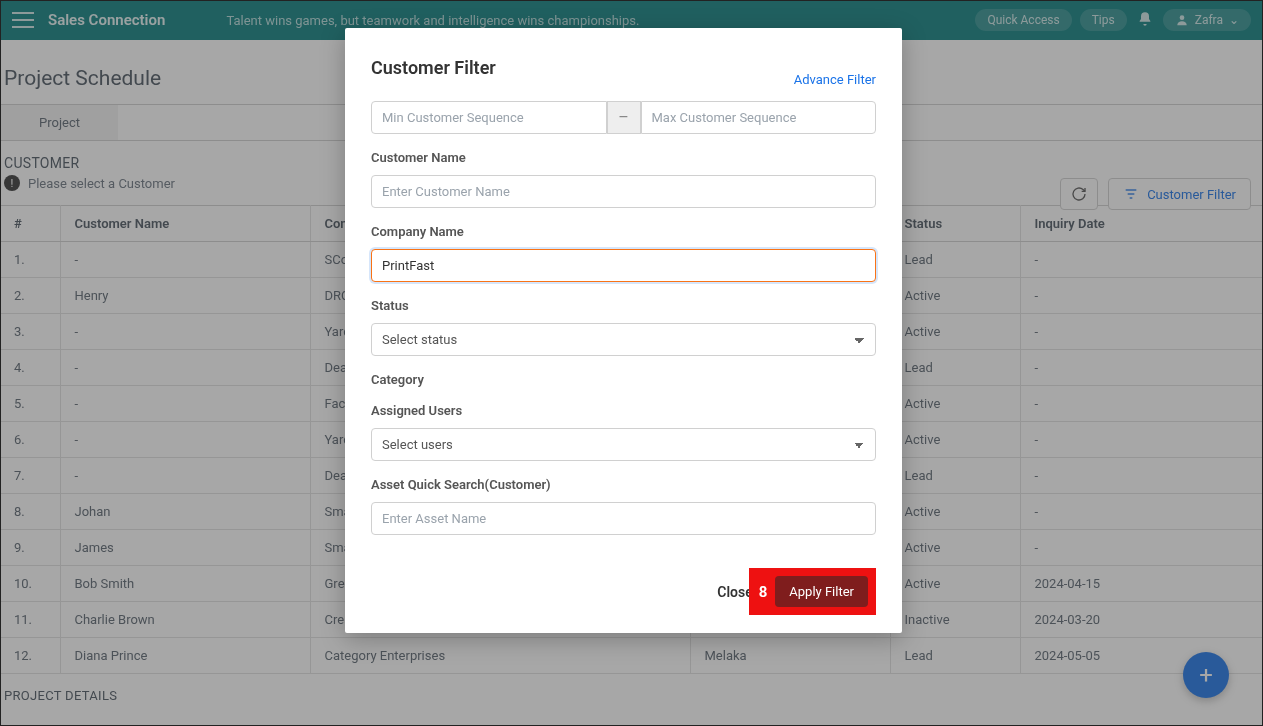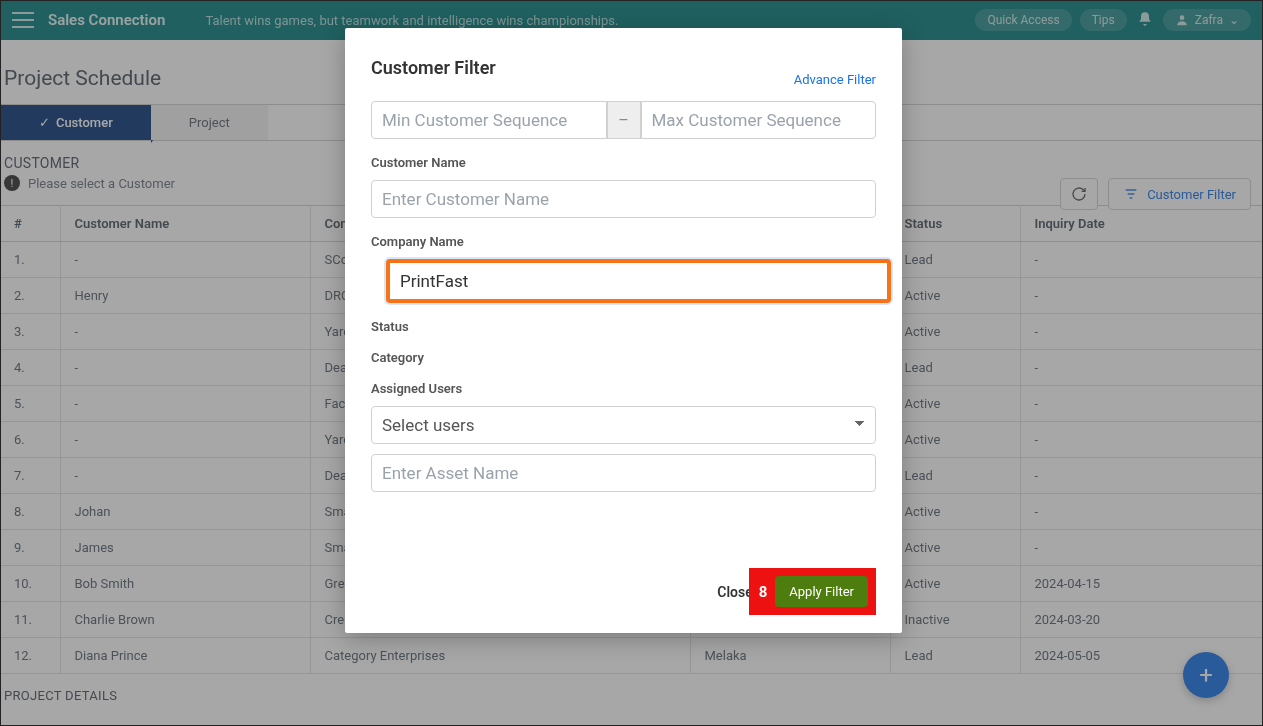--- a/index.html
+++ b/index.html
@@ -1,21 +1,21 @@
 <!DOCTYPE html>
 <html><head>
 <meta charset="utf-8">
 <style>
 * { box-sizing: border-box; margin: 0; padding: 0; font-family: -apple-system, BlinkMacSystemFont, "Segoe UI", Roboto, sans-serif; }
 body { background: #fff; width: 1263px; height: 726px; overflow: hidden; position: relative; }
 
 .topbar { background: #0a7e7e; height: 40px; display: flex; align-items: center; padding: 0 12px; color: #cfe8e8; font-size: 13px; }
 .hamburger { width: 22px; height: 16px; display: flex; flex-direction: column; justify-content: space-between; cursor: pointer; margin-right: 14px; }
 .hamburger span { height: 2px; background: #cfe8e8; }
-.brand { font-weight: 600; font-size: 15px; color: #e8f5f5; margin-right: 40px; }
+.brand { font-weight: 600; font-size: 15px; color: #e8f5f5; margin-right: 61px; }
 .tagline { flex: 1; color: #b5dcdc; font-size: 13px; }
 .chip { background: rgba(255,255,255,0.15); border-radius: 14px; padding: 4px 12px; font-size: 12px; margin-left: 8px; cursor: pointer; text-align: center; }
 .bell { margin: 0 10px; cursor: pointer; }
 .userchip { background: rgba(255,255,255,0.15); border-radius: 14px; padding: 4px 12px; font-size: 12px; display: flex; align-items: center; gap: 6px; cursor: pointer; }
 
 .page-content { padding: 18px 0 0 0; }
 .page-title { font-size: 21px; color: #4a5560; padding: 0 0 14px 4px; margin-top: 8px; }
 
 .tabs-row { display: flex; border: 1px solid #d0d0d0; }
 .tab { padding: 10px 38px; font-size: 13px; color: #5a6570; background: #f2f2f2; cursor: pointer; position: relative; }
@@ -53,29 +53,29 @@
 .modal-header { display:flex; justify-content:space-between; align-items:center; padding:20px 26px 14px 26px; }
 .modal-title { font-size:18px; font-weight:600; color:#333; }
 .modal-link { font-size:13px; color:#1a73e8; cursor:pointer;margin-top:24px; }
 .modal-body { flex:1; overflow-y:auto; padding:0 26px 10px 26px; display:flex; flex-direction:column; gap:10px; position:relative; }
 .modal-body::-webkit-scrollbar { width:6px; }
 .modal-body::-webkit-scrollbar-thumb { background:#bbb; border-radius:3px; }
 .row-seq { display:flex; gap:0; }
 .row-seq input { flex:1; }
 .seq-sep { width:34px; background:#eee; border:1px solid #d0d0d0; display:flex; align-items:center; justify-content:center; color:#888; font-size:16px; }
 .flabel { font-size:13px; font-weight:600; color:#555; margin-top:6px; }
-.finput, .fselect { width:100%; border:1px solid #d0d0d0; border-radius:4px; padding:8px 10px; font-size:17px; color:#333; background:#fff; }
-.finput.focus { border:4px solid #f97316; box-shadow:0 0 0 2px rgba(26,115,232,0.18);margin-left:15px; }
+.finput, .fselect { width:100%; border:1px solid #d0d0d0; border-radius:4px; padding:8px 10px; font-size:13px; color:#333; background:#fff; }
+.finput.focus { border:1px solid #f97316; box-shadow:0 0 0 2px rgba(26,115,232,0.18); }
 .finput::placeholder { color:#9aa3ac; }
 .fselect { appearance:none; background-image: linear-gradient(45deg, transparent 50%, #666 50%), linear-gradient(135deg, #666 50%, transparent 50%); background-position: calc(100% - 16px) 14px, calc(100% - 11px) 14px; background-size:5px 5px,5px 5px; background-repeat:no-repeat; color:#555; }
 .modal-footer { padding:14px 26px 18px 26px; display:flex; justify-content:flex-end; align-items:center; gap:8px; }
 .close-text { font-size:14px; font-weight:600; color:#333; }
 .callout-box { border:4px solid #e11; background:#e11; padding:4px; display:flex; align-items:center; gap:6px; }
 .callout-num { color:#fff; font-weight:700; font-size:15px; padding:0 2px; }
-.apply-btn { background:#4d7c0f; color:#fff; border:none; border-radius:4px; padding:8px 14px; font-size:13px; cursor:pointer; }
+.apply-btn { background:#7f1d1d; color:#fff; border:none; border-radius:4px; padding:8px 14px; font-size:13px; cursor:pointer; }
 
 .frame-border { position:absolute; inset:0; border:1px solid #222; pointer-events:none; }
 </style>
 </head>
 <body>
 
 <div class="topbar">
   <div class="hamburger">
       <span></span>
       <span></span>
@@ -97,21 +97,20 @@
       </svg>
     <span>Zafra</span>
     <span>⌄</span>
   </div>
 </div>
 
 <div class="page-content">
   <div class="page-title">Project Schedule</div>
 
   <div class="tabs-row">
-    <div class="tab active"><span class="check">✓</span><span>Customer</span></div>
     <div class="tab">Project</div>
   </div>
 
   <div class="section">
     <div class="section-title">CUSTOMER</div>
     <div class="hint-row">
       <div class="hint-badge">!</div>
       <div class="hint-text">Please select a Customer</div>
     </div>
   </div>
@@ -263,26 +262,28 @@
       <input class="finput" style="border-radius: 0px 4px 4px 0px;" placeholder="Max Customer Sequence">
     </div>
 
     <div class="flabel">Customer Name</div>
     <input class="finput" placeholder="Enter Customer Name" style="">
 
     <div class="flabel">Company Name</div>
     <input class="finput focus" value="PrintFast" style="">
 
     <div class="flabel">Status</div>
+    <select class="fselect"><option>Select status</option></select>
 
     <div class="flabel">Category</div>
 
     <div class="flabel">Assigned Users</div>
     <select class="fselect"><option>Select users</option></select>
 
+    <div class="flabel">Asset Quick Search(Customer)</div>
     <input class="finput" placeholder="Enter Asset Name" style="">
 
   </div>
   <div class="modal-footer">
     <span class="close-text" style="margin-right:-12px;">Close</span>
     <div class="callout-box">
       <span class="callout-num">8</span>
       <button class="apply-btn">Apply Filter</button>
     </div>
   </div>

